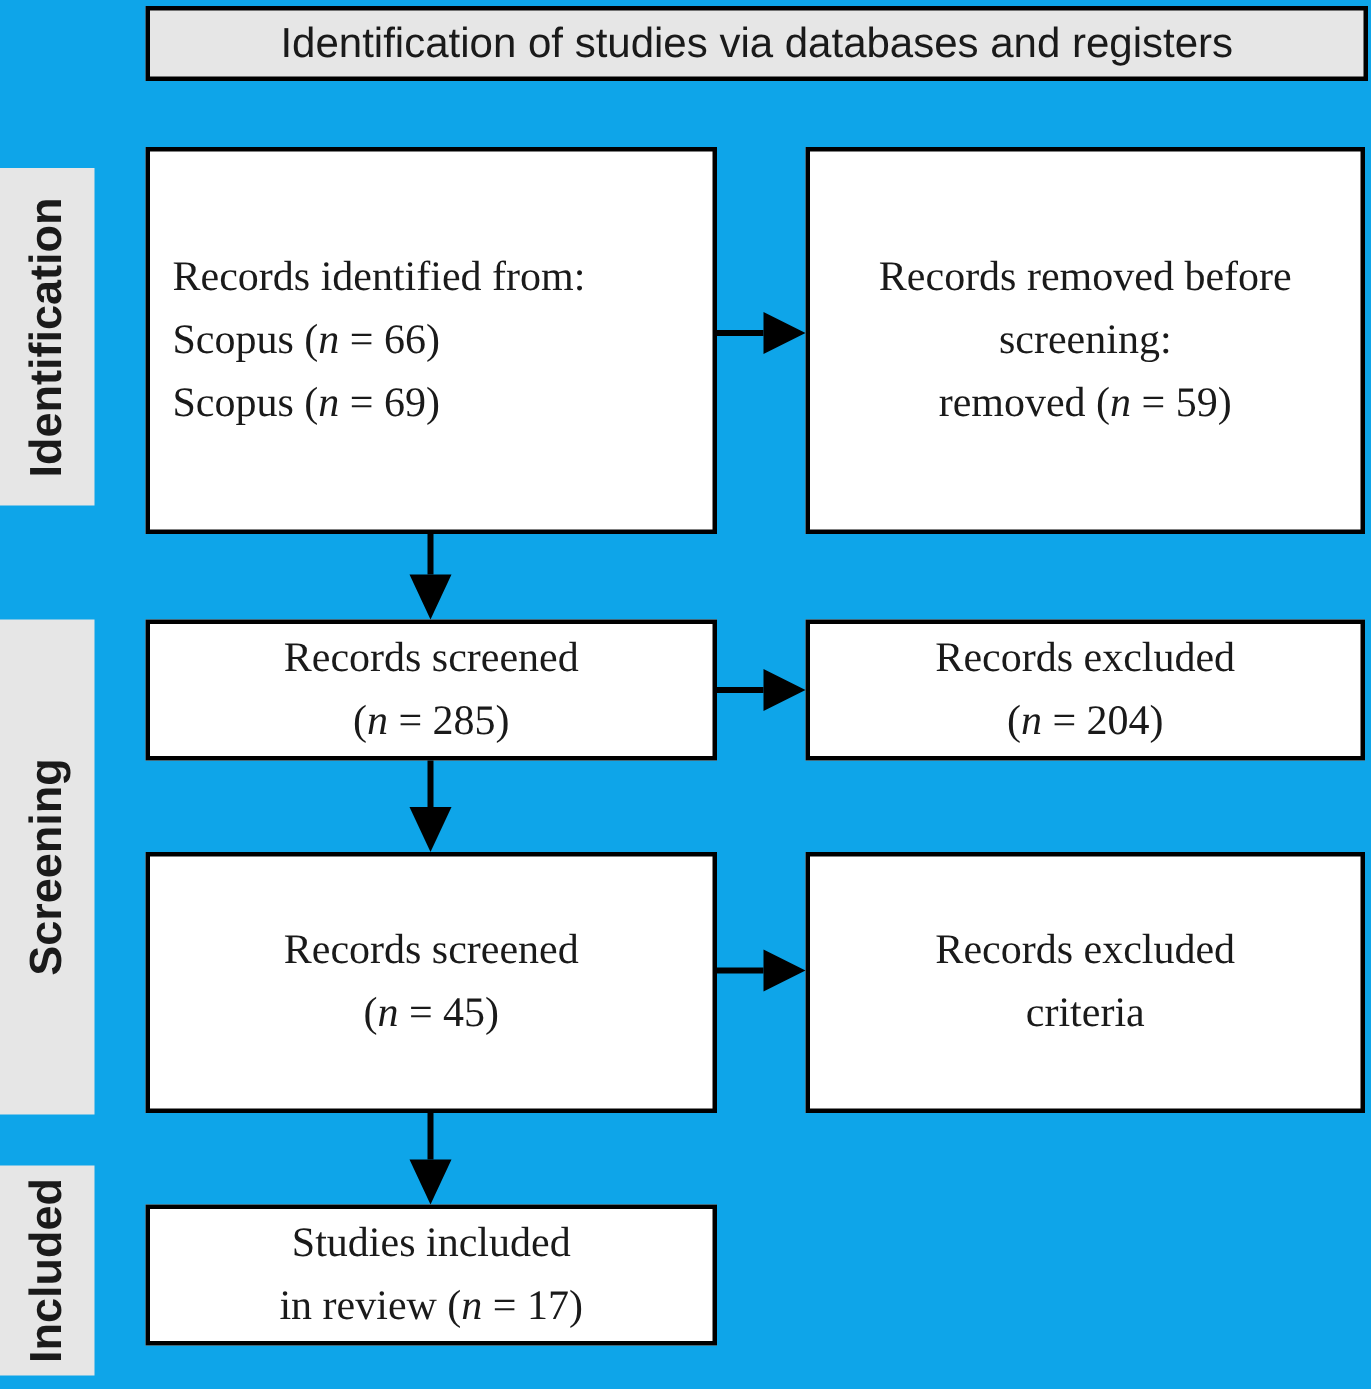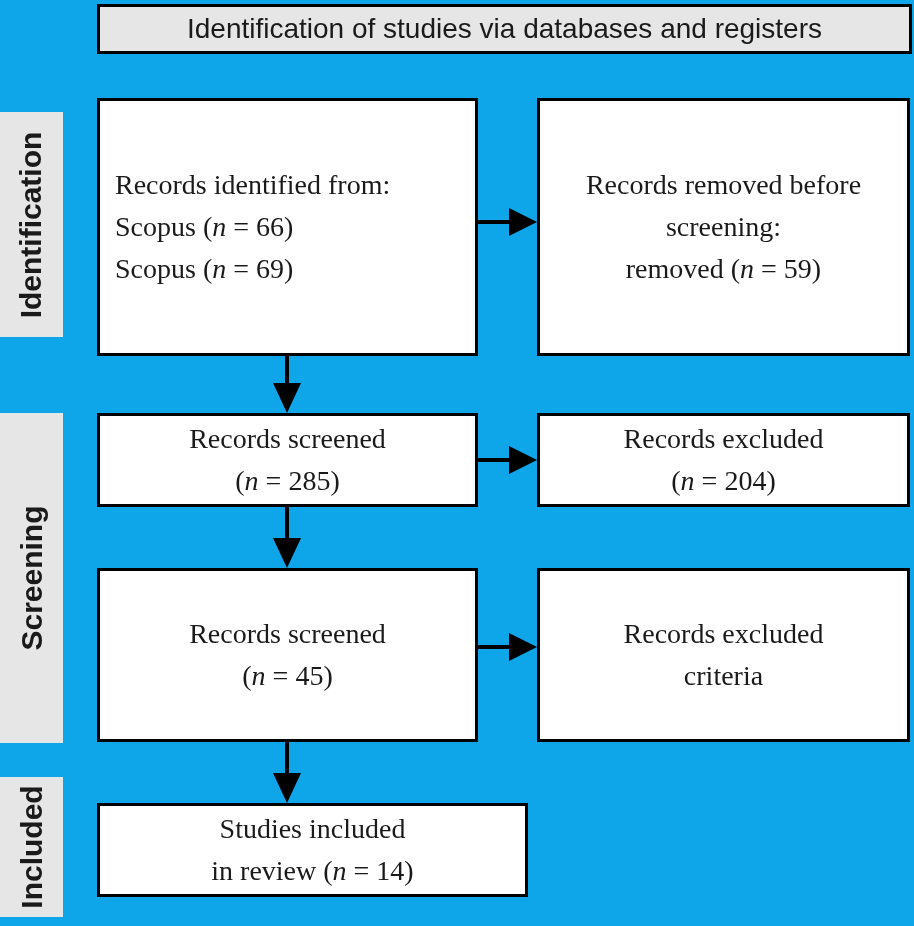--- a/index.html
+++ b/index.html
@@ -61,21 +61,21 @@
   }
   .box .line { text-align: center; }
   .box.align-left .line { text-align: left; }
   .it { font-style: italic; }
   .box-identified { left: 97px;  top: 98px;  width: 381px; height: 258px; padding-left: 15px; }
   .box-removed    { left: 537px; top: 98px;  width: 373px; height: 258px; }
   .box-screened-1 { left: 97px;  top: 413px; width: 381px; height: 94px; }
   .box-excluded-1 { left: 537px; top: 413px; width: 373px; height: 94px; }
   .box-screened-2 { left: 97px;  top: 568px; width: 381px; height: 174px; }
   .box-excluded-2 { left: 537px; top: 568px; width: 373px; height: 174px; }
-  .box-included   { left: 97px;  top: 803px; width: 431px; height: 94px; }
+  .box-included   { left: 97px;  top: 803px; width: 381px; height: 94px; }
   
   .arrow-h {
     position: absolute;
     height: 28px; display: flex; align-items: center;
   }
   .arrow-h .shaft { flex: 1; height: 4px; background: var(--arrow); }
   .arrow-h .head {
     width: 0; height: 0;
     border-left: 28px solid var(--arrow);
     border-top: 14px solid transparent;
@@ -145,21 +145,21 @@
     <div class="line"><span>(</span><span class="it">n</span><span> = 45)</span></div>
   </div>
 
   <div class="box box-excluded-2">
     <div class="line"><span>Records excluded</span></div>
     <div class="line"><span>criteria</span></div>
   </div>
 
   <div class="box box-included">
     <div class="line"><span>Studies included</span></div>
-    <div class="line"><span>in review (</span><span class="it">n</span><span> = 14)</span></div>
+    <div class="line"><span>in review (</span><span class="it">n</span><span> = 17)</span></div>
   </div>
 
   <div class="arrow-h arrow-h1">
     <div class="shaft"></div>
     <div class="head"></div>
   </div>
   <div class="arrow-h arrow-h2">
     <div class="shaft"></div>
     <div class="head"></div>
   </div>

